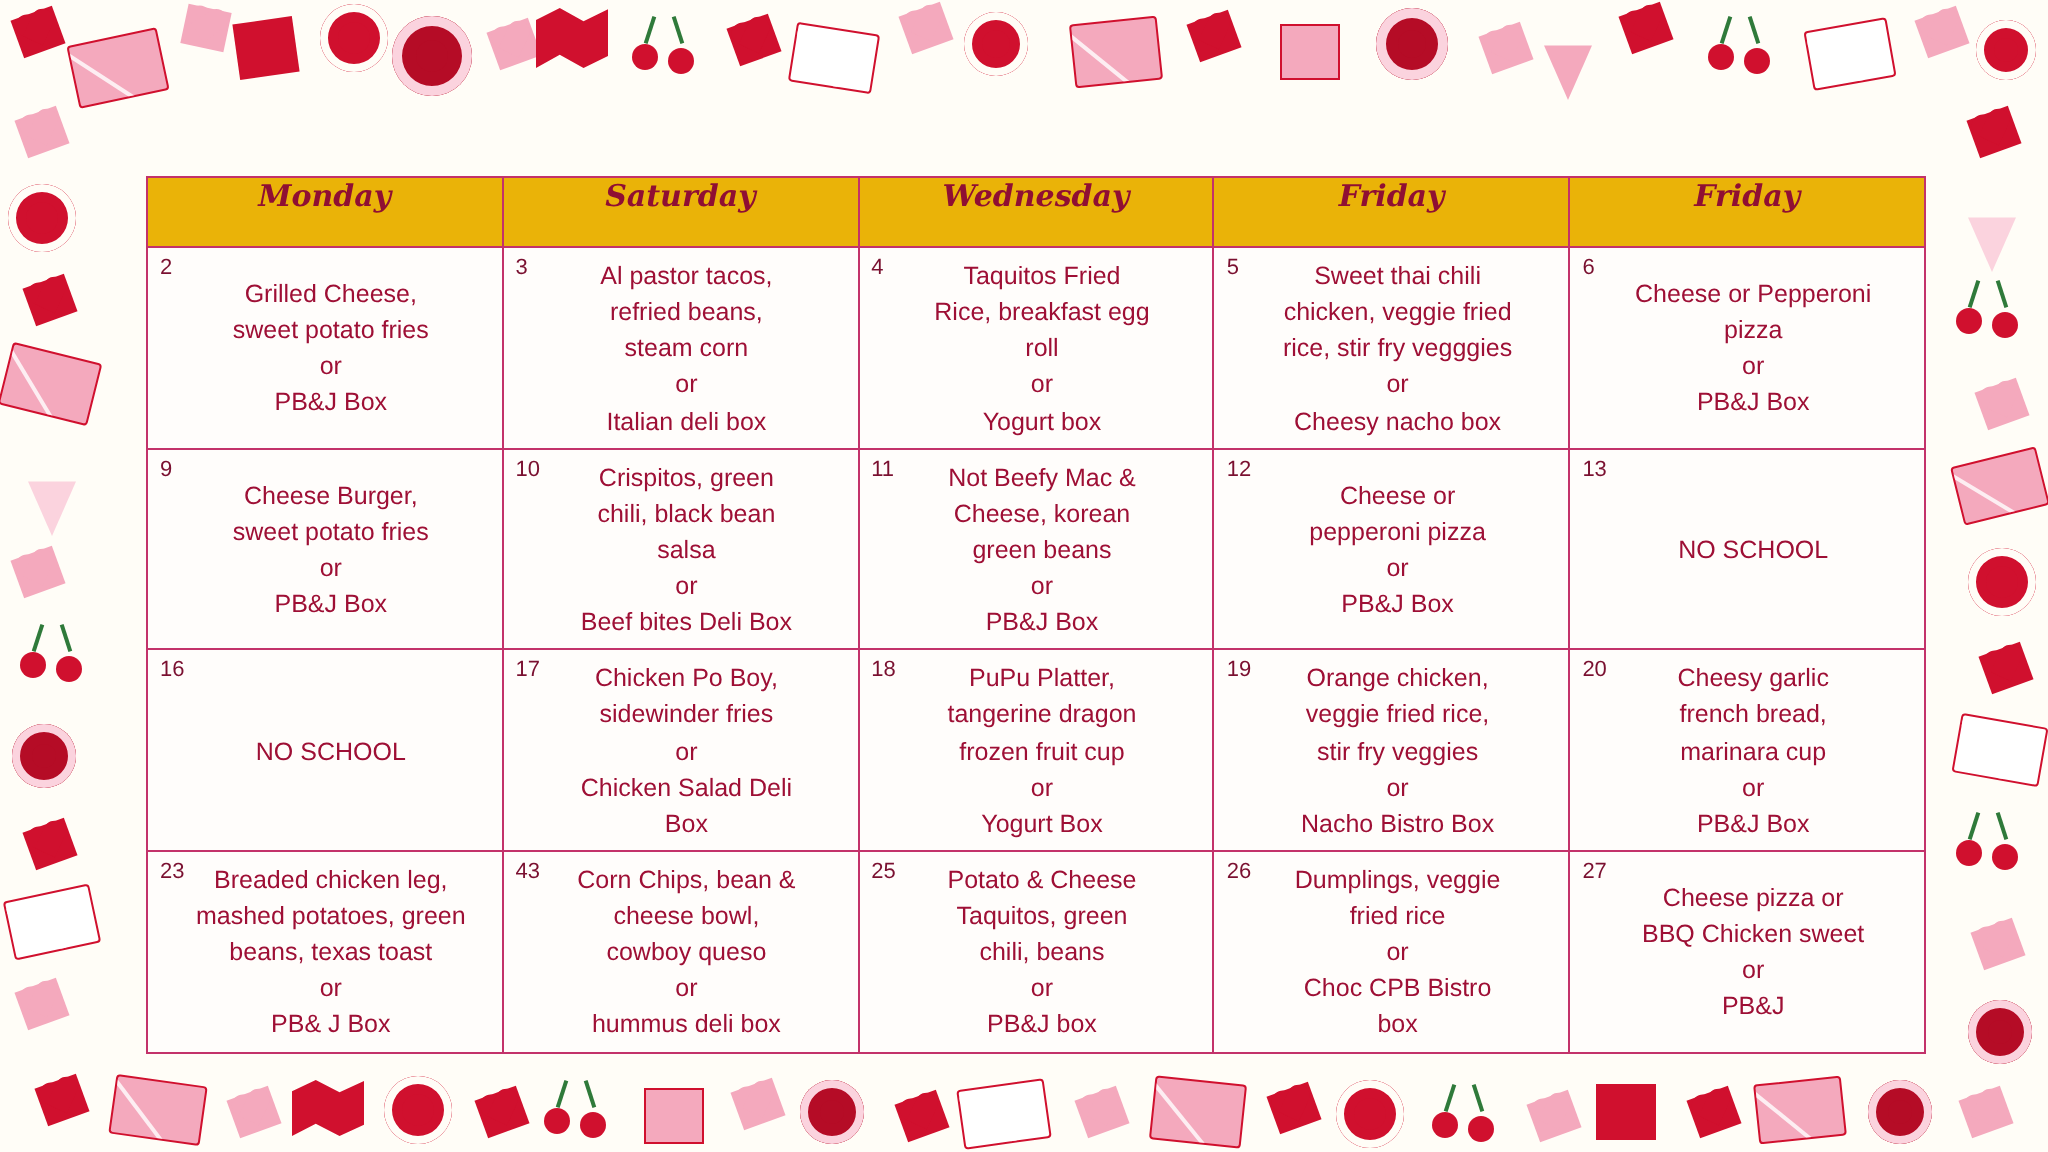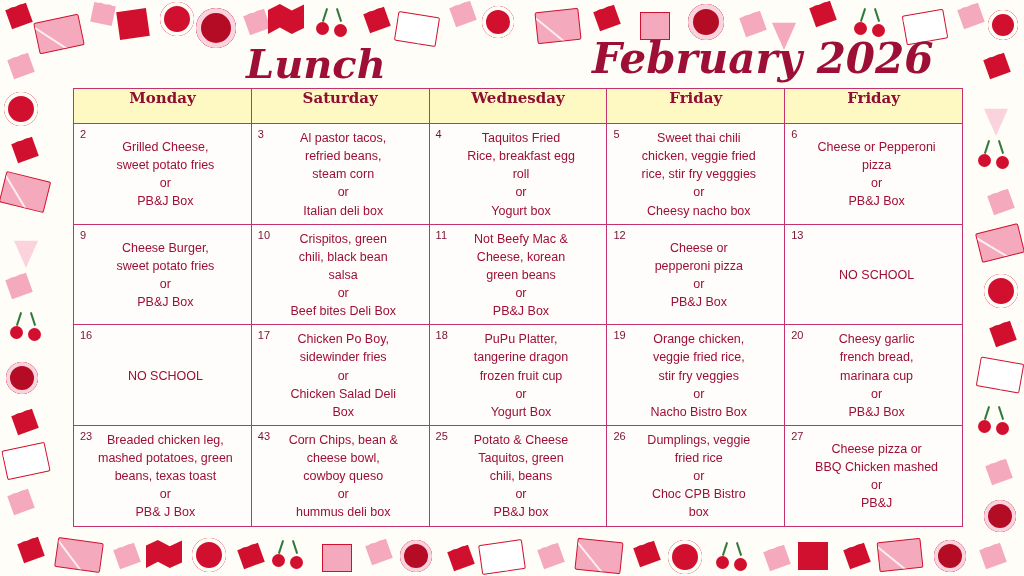--- a/index.html
+++ b/index.html
@@ -123,23 +123,24 @@
     width: 890px;
     border-collapse: collapse;
     background: #fffdfb;
     table-layout: fixed;
   }
   .calendar th, .calendar td {
     border: 1px solid #c3326a;
     vertical-align: top;
   }
   .calendar th {
-    background: #fef9c3;
+    background: #eab308;
     color: #8f0f33;
     font-family: "DejaVu Serif", serif;
+    font-style: italic;
     font-weight: 700;
     font-size: 15px;
     height: 34px;
     text-align: center;
     padding: 0;
   }
   .calendar td {
     height: 96px;
     padding: 0;
     position: relative;
@@ -310,24 +311,20 @@
     <div class="deco heart" style="left:766px; top:548px; background:#f4a9bd;"></div>
     <div class="deco gift" style="left:798px; top:542px; width:30px; height:28px; background:#d0102e;"></div>
     <div class="deco heart" style="left:846px; top:546px; background:#d0102e;"></div>
     <div class="deco env" style="left:878px; top:540px; width:42px; height:28px; background:#f4a9bd; border:1px solid #d0102e; transform:rotate(-6deg);">
         <div class="flap"></div>
       </div>
     <div class="deco disc" style="left:934px; top:540px; width:32px; height:32px; background:#b50c26; box-shadow: inset 0 0 0 4px #fbd3de, inset 0 0 0 10px #b50c26;"></div>
     <div class="deco heart" style="left:982px; top:546px; background:#f4a9bd;"></div>
   </div>
 
-  <div class="title-row">
-    <div id="lunch-title" class="script-title">Lunch</div>
-    <div id="month-title" class="script-title">February 2026</div>
-  </div>
 
   <table class="calendar">
     <thead>
       <tr id="header-row">
           <th>Monday</th>
           <th>Saturday</th>
           <th>Wednesday</th>
           <th>Friday</th>
           <th>Friday</th>
         </tr>
@@ -554,21 +551,21 @@
                 <span class="menu-line">Choc CPB Bistro</span>
                 <span class="menu-line">box</span>
               </div>
             </div>
           </td>
           <td>
             <div class="cell-inner">
               <span class="daynum">27</span>
               <div class="menu-text">
                 <span class="menu-line">Cheese pizza or</span>
-                <span class="menu-line">BBQ Chicken mashed</span>
+                <span class="menu-line">BBQ Chicken sweet</span>
                 <span class="menu-line">or</span>
                 <span class="menu-line">PB&amp;J</span>
               </div>
             </div>
           </td>
         </tr>
       </tbody>
   </table>
 
 </div>

